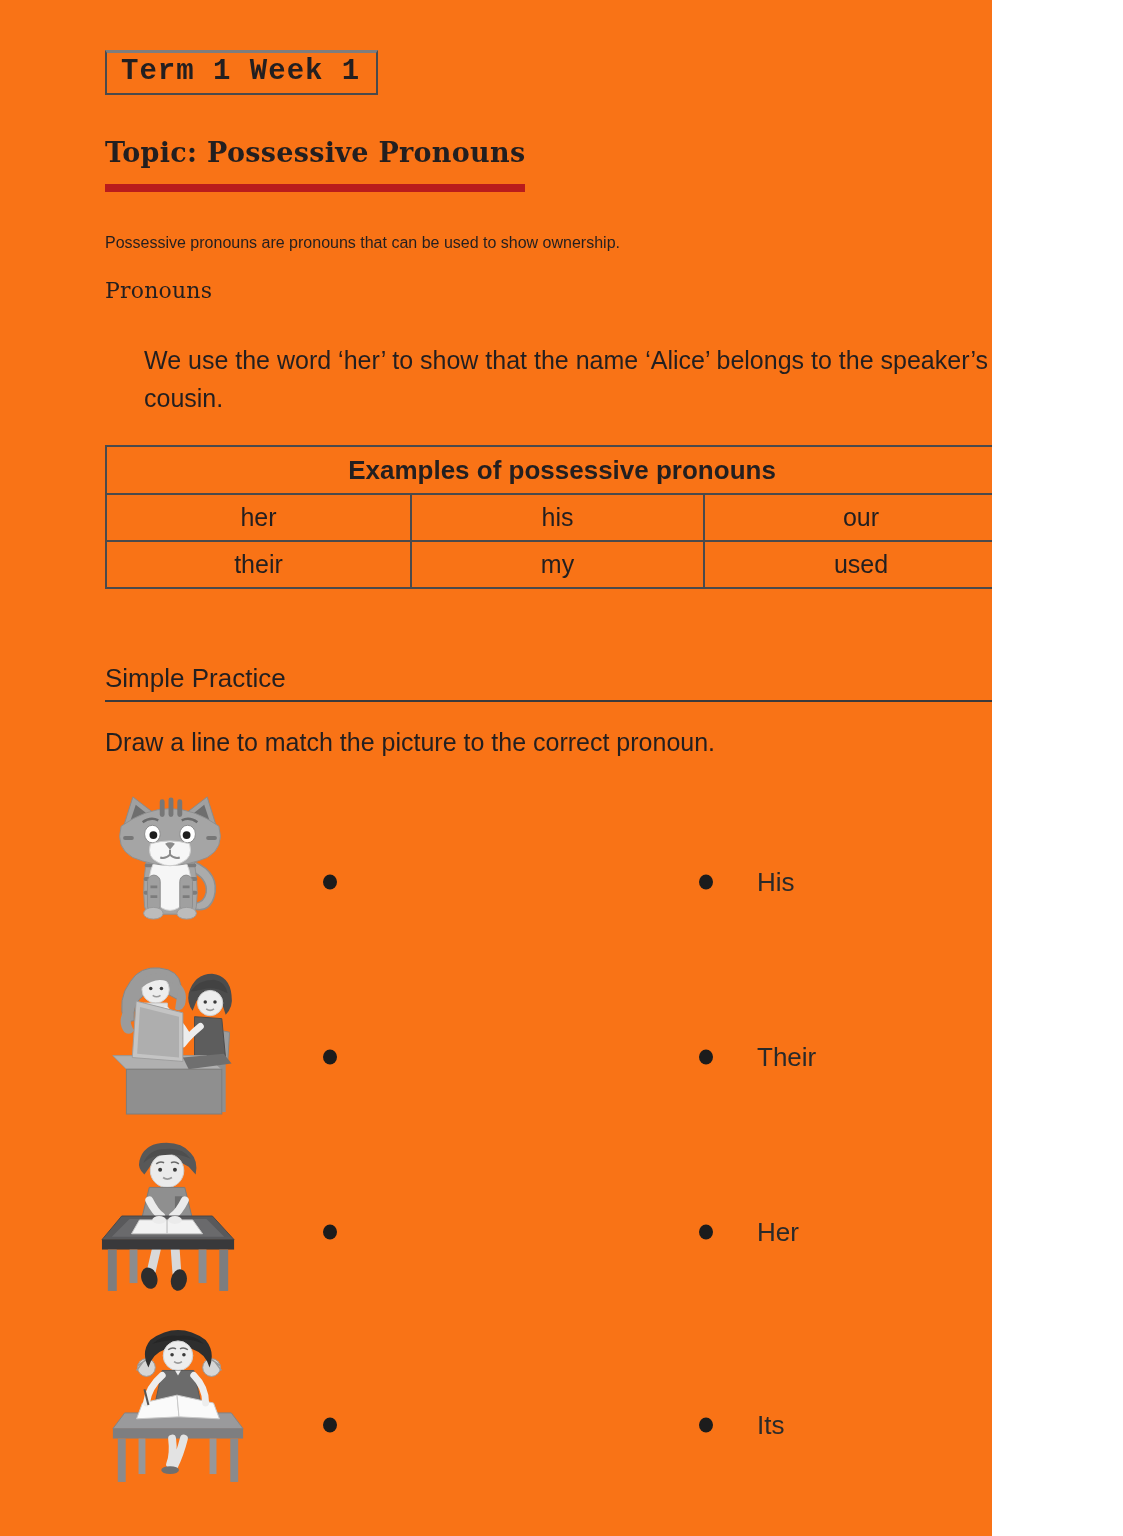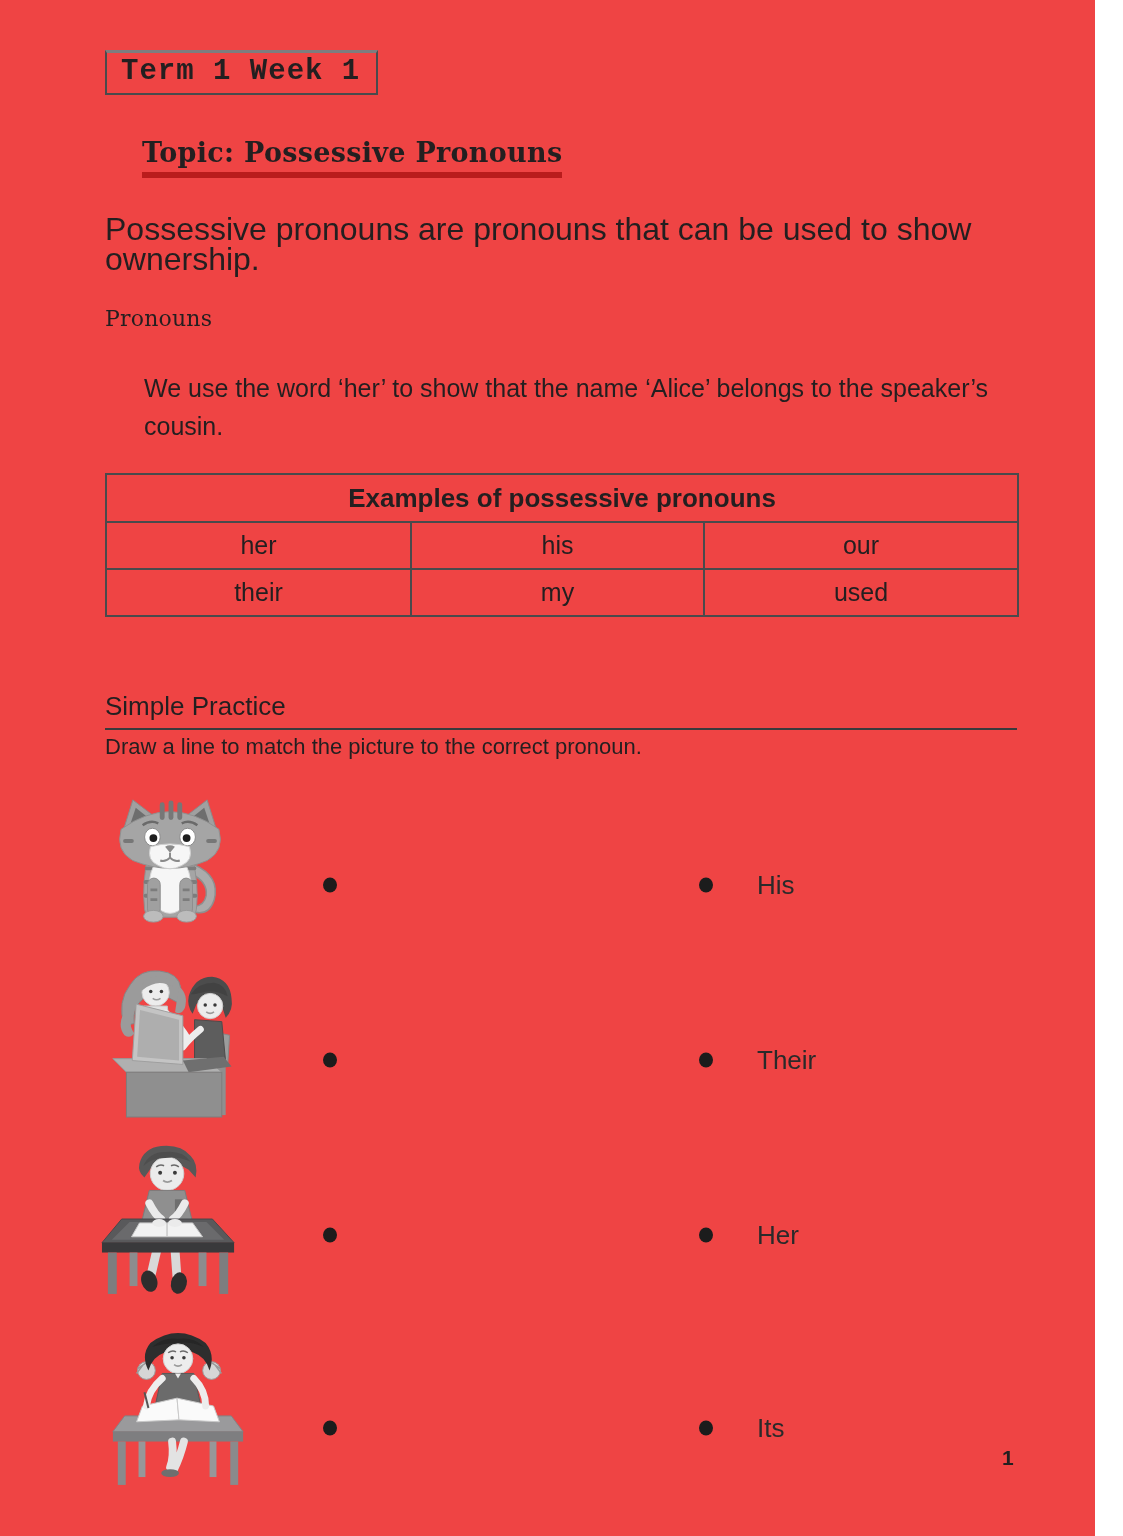--- a/index.html
+++ b/index.html
@@ -1,19 +1,19 @@
 <!DOCTYPE html>
 <html><head>
 <meta charset="utf-8">
 <style>
   html,body{margin:0;padding:0;background:#ffffff;}
   .page{
     position:relative;
-    width:1095px;height:1536px;
-    background:#ef4444;
+    width:992px;height:1536px;
+    background:#f97316;
     font-family:"Liberation Sans", sans-serif;
     color:#231f20;
     overflow:hidden;
   }
   .content{position:absolute;left:105px;top:0;width:912px;}
 
   
   .term-box{
     display:inline-block;
     margin-top:50px;
@@ -29,26 +29,25 @@
   
   .topic{
     margin-top:42px;
     font-family:"DejaVu Serif", serif;
     font-weight:700;
     font-size:27px;
     letter-spacing:0.3px;
   }
   .topic-inner{
     display:inline-block;
-    border-bottom:6px solid #b91c1c;
-    padding-bottom:4px;
-    margin-left:37px;
-  }
-
-  .intro{margin-top:36px;font-size:32px;line-height:30px;}
+    border-bottom:8px solid #b91c1c;
+    padding-bottom:16px;
+  }
+
+  .intro{margin-top:36px;font-size:16px;line-height:30px;}
 
   .example-row{margin-top:20px;display:flex;align-items:baseline;font-size:25px;}
   .example-label{
     font-family:"DejaVu Serif", serif;
     font-size:22px;
     width:130px;flex:none;
     letter-spacing:0.2px;
   }
   .u{border-bottom:2px solid #231f20;padding-bottom:1px;}
 
@@ -71,21 +70,21 @@
   .col1{width:305px;} .col2{width:293px;} .col3{width:314px;}
 
   
   .sp-heading{
     margin-top:74px;
     font-size:26px;font-weight:400;
     padding-bottom:6px;
     border-bottom:2px solid #3a3a3c;
     width:912px;
   }
-  .instruction{margin-top:4px;font-size:22px;}
+  .instruction{margin-top:26px;font-size:25px;}
 
   .match-area{margin-top:34px;position:relative;}
   .match-row{position:relative;}
   .row-1{height:175px;} .row-2{height:175px;} .row-3{height:185px;} .row-4{height:168px;}
   .match-image{position:absolute;top:0;left:0;}
   .dot{
     position:absolute;
     width:14px;height:15px;
     background:#1c1c1c;border-radius:50%;
     top:91px;transform:translate(-50%,-50%);

